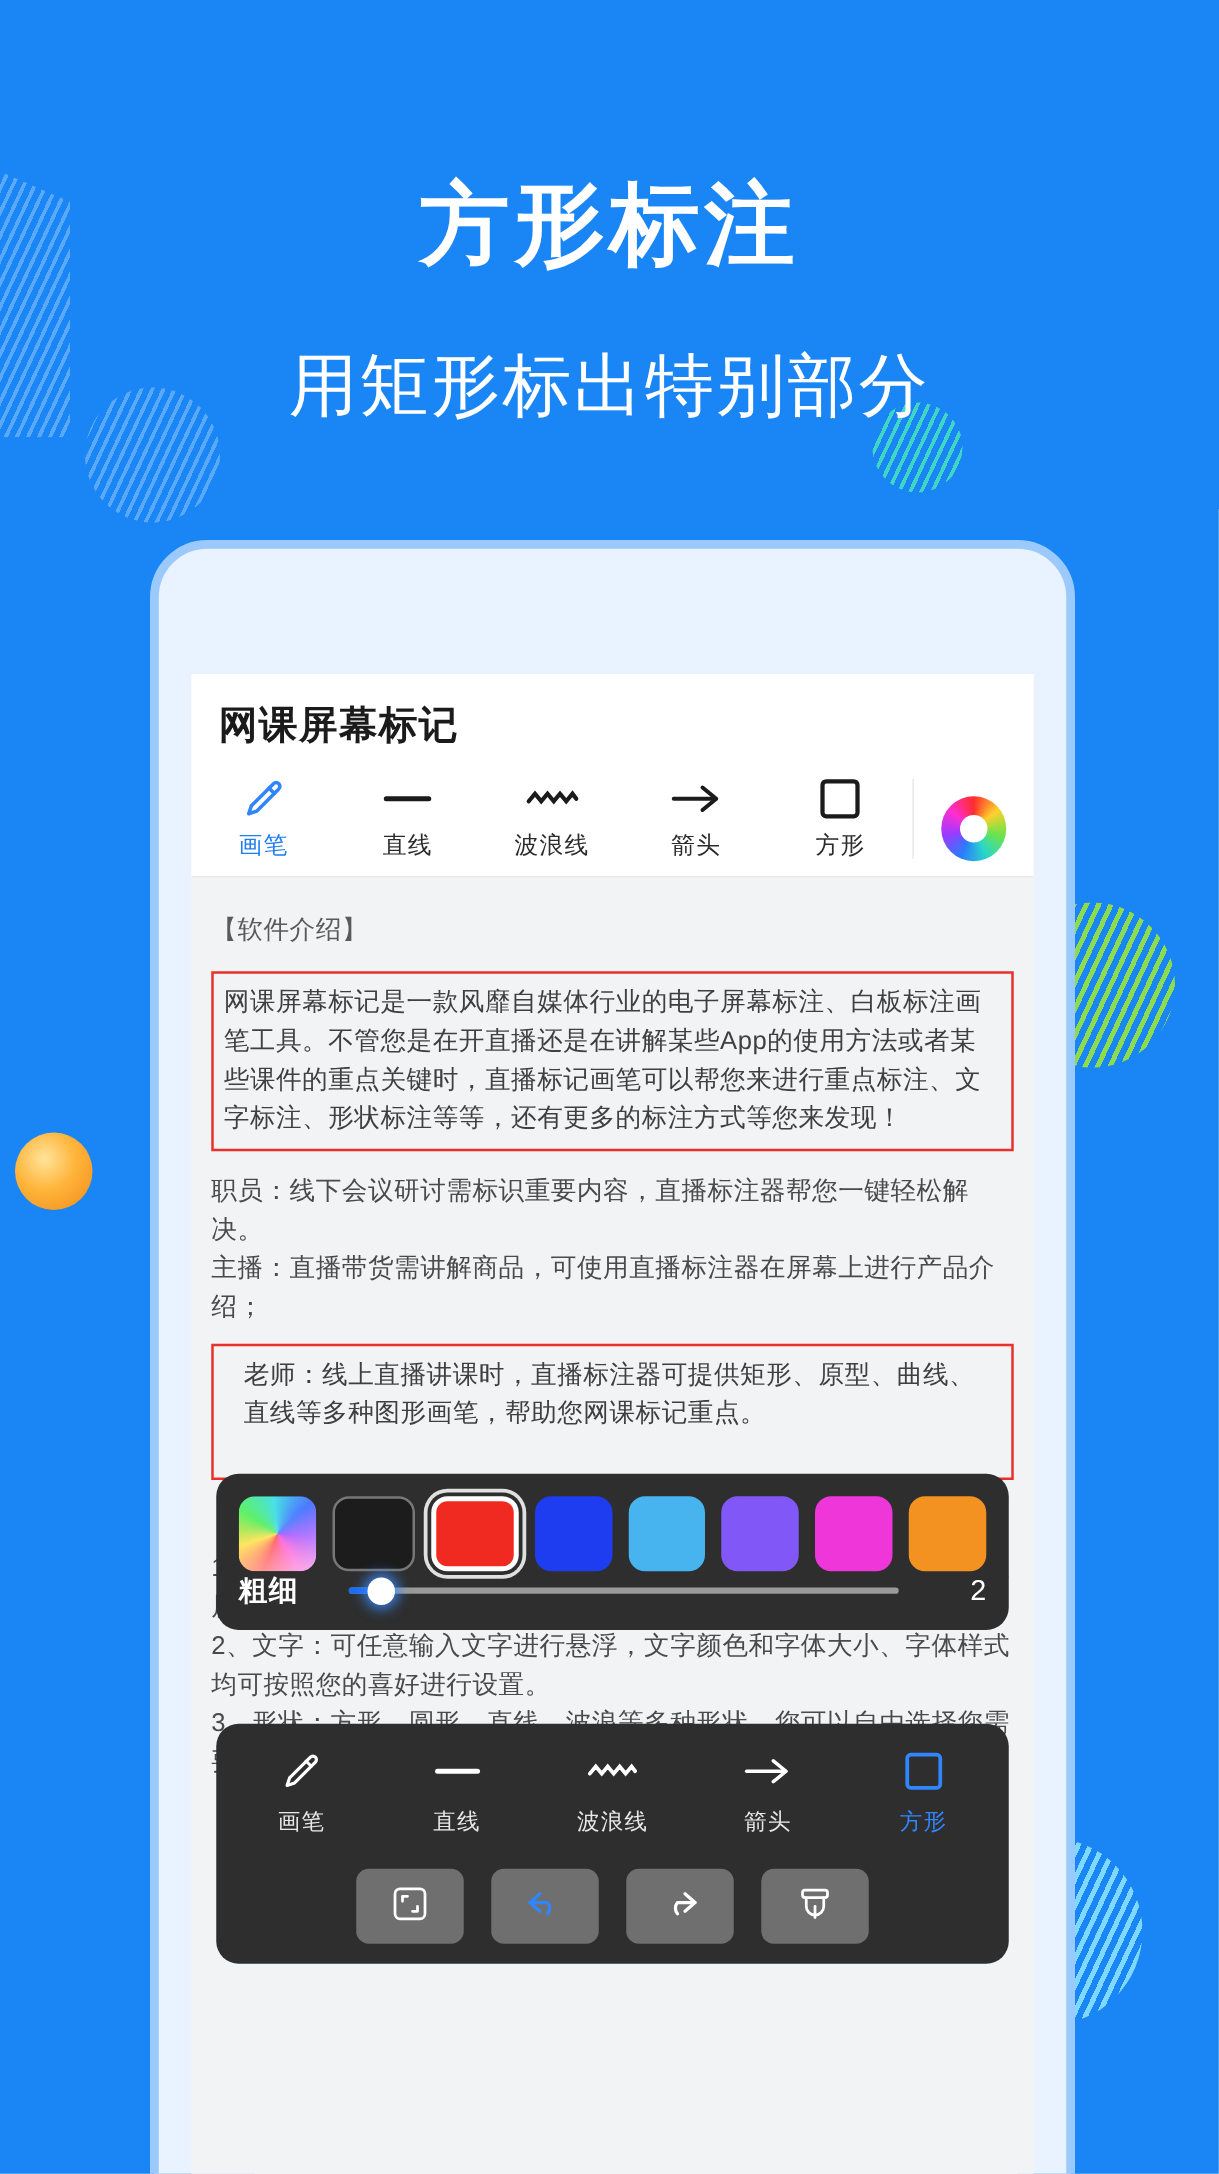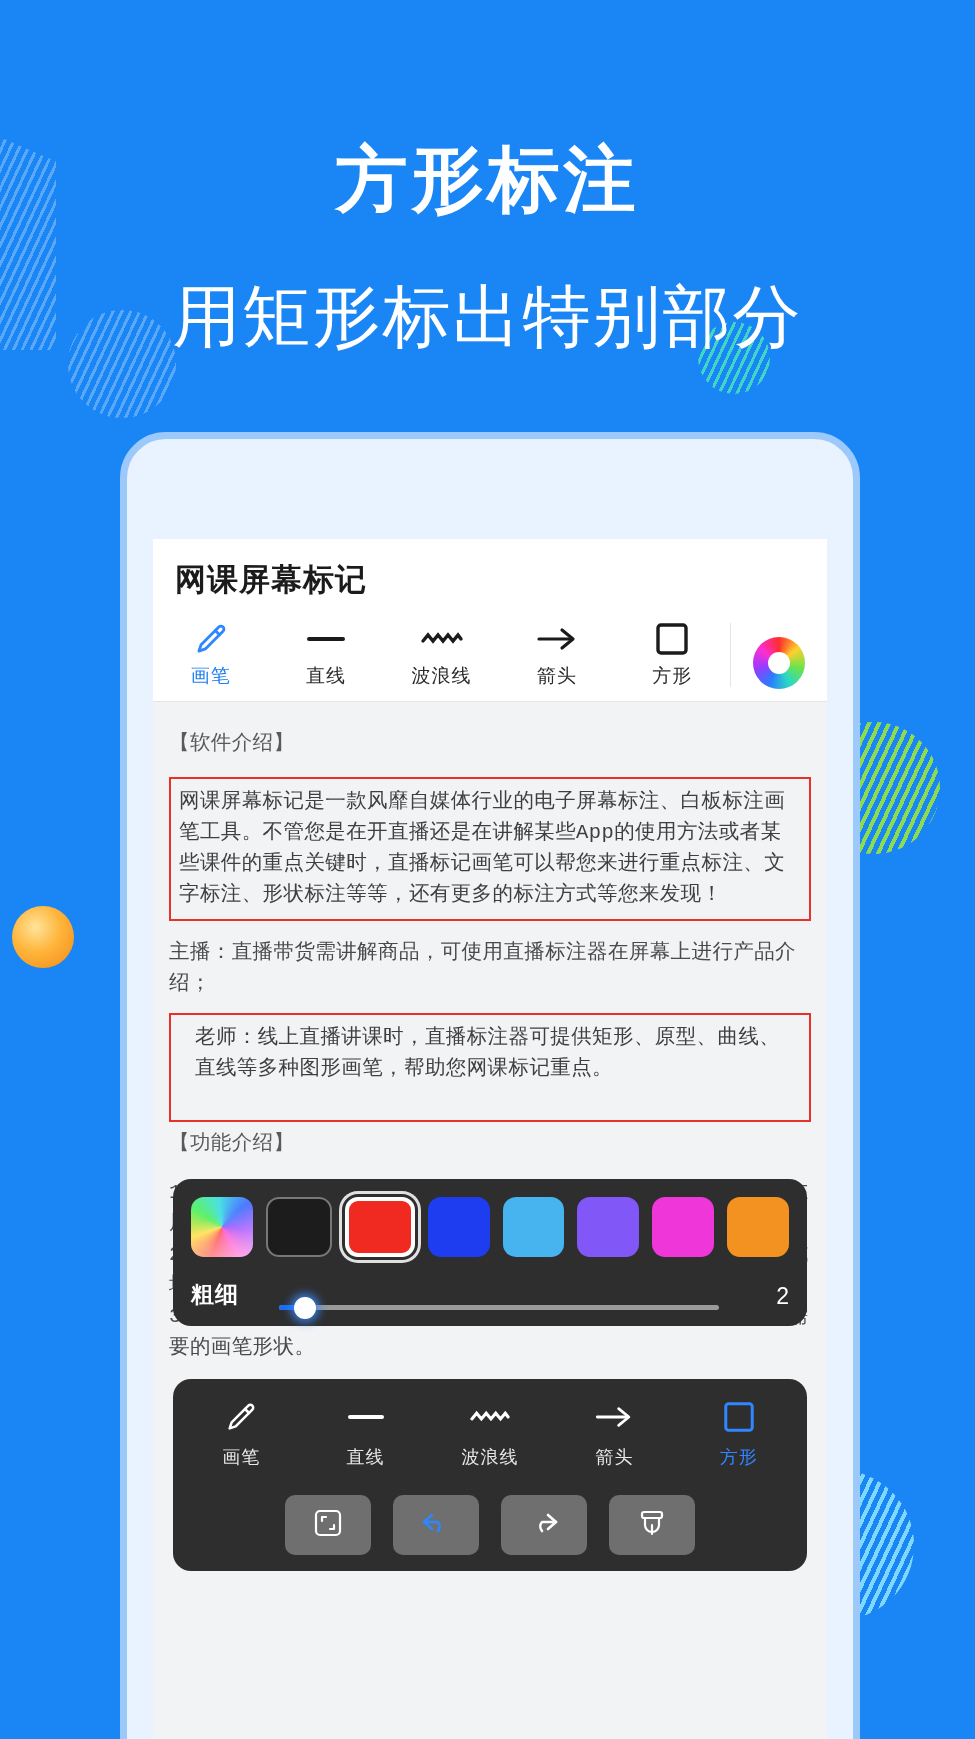--- a/index.html
+++ b/index.html
@@ -49,21 +49,21 @@
 
   
   .page-title {
     position: absolute; left: 0; right: 0; top: 132px;
     text-align: center; color: #ffffff;
     font-size: 72px; font-weight: bold; letter-spacing: 4px;
   }
   .page-subtitle {
     position: absolute; left: 0; right: 0; top: 272px;
     text-align: center; color: #ffffff;
-    font-size: 68px; font-weight: normal; letter-spacing: 2px;
+    font-size: 55px; font-weight: normal; letter-spacing: 2px;
   }
 
   
   .phone {
     position: absolute; left: 120px; top: 432px;
     width: 740px; height: 1320px;
     border: 7px solid #9cc9fb;
     border-radius: 46px 46px 0 0;
     background: #e9f2ff;
     overflow: hidden;
@@ -106,21 +106,20 @@
   .color-wheel::after {
     content: ""; position: absolute; inset: 15px; border-radius: 50%; background: #ffffff;
   }
 
   
   .desc {
     position: relative;
     padding: 26px 16px 0 16px;
     font-size: 20.5px; line-height: 31px; color: #4a4a4a;
     letter-spacing: 0.4px;
-    font-family: Liberation Mono, monospace;
   }
   .desc .sect { margin-bottom: 18px; color: #5a5a5a; }
   .desc p { margin-bottom: 0; }
   .redbox {
     border: 2px solid #e8312a;
     padding: 7px 8px 9px 8px;
     margin: 2px 0 16px 0;
     color: #3f3f3f;
   }
   .redbox.loose { padding-bottom: 36px; margin-bottom: 6px; padding-left: 24px; }
@@ -140,21 +139,21 @@
   .swatch.rainbow {
     background:
       linear-gradient(160deg, rgba(255,255,255,0) 35%, rgba(255,255,255,.55) 100%),
       conic-gradient(from 200deg, #ff4d4d, #ffe14d, #5ef06a, #49e0e6, #4d7bff, #a14dff, #ff4dd2, #ff4d4d);
   }
   .swatch.selected {
     border: 4px solid #ffffff;
     box-shadow: 0 0 0 3px #2e2e2e, 0 0 0 6px rgba(255,255,255,.85);
   }
   .swatch.dark { background: #1c1c1c; border: 2px solid #777; }
-  .slider-row { display: flex; align-items: flex-end; margin-top: 22px; }
+  .slider-row { display: flex; align-items: center; }
   .slider-label {
     color: #ffffff; font-size: 23px; font-weight: bold;
     width: 74px; letter-spacing: 1px;
   }
   .slider-track {
     flex: 1 1 auto; height: 5px; background: #9a9a9a; border-radius: 3px;
     position: relative; margin: 0 14px;
   }
   .slider-fill { position: absolute; left: 0; top: 0; bottom: 0; background: #1a6cf5; border-radius: 3px; }
   .slider-knob {
@@ -263,20 +262,21 @@
     <div class="desc">
 
       <div class="sect">【软件介绍】</div>
 
       <div class="redbox">
         <p>网课屏幕标记是一款风靡自媒体行业的电子屏幕标注、白板标注画笔工具。不管您是在开直播还是在讲解某些App的使用方法或者某些课件的重点关键时，直播标记画笔可以帮您来进行重点标注、文字标注、形状标注等等，还有更多的标注方式等您来发现！</p>
       </div>
 
 
       <div class="plainblock">
+        <p>职员：线下会议研讨需标识重要内容，直播标注器帮您一键轻松解决。</p>
         <p>主播：直播带货需讲解商品，可使用直播标注器在屏幕上进行产品介绍；</p>
       </div>
 
       <div class="redbox loose">
         <p>老师：线上直播讲课时，直播标注器可提供矩形、原型、曲线、直线等多种图形画笔，帮助您网课标记重点。</p>
       </div>
 
       <div class="sect">【功能介绍】</div>
       <p>1、画笔：可调节画笔的粗细，您还可以自由选择画笔的颜色，直接在屏幕上进行内容标注。</p>
       <p>2、文字：可任意输入文字进行悬浮，文字颜色和字体大小、字体样式均可按照您的喜好进行设置。</p>

